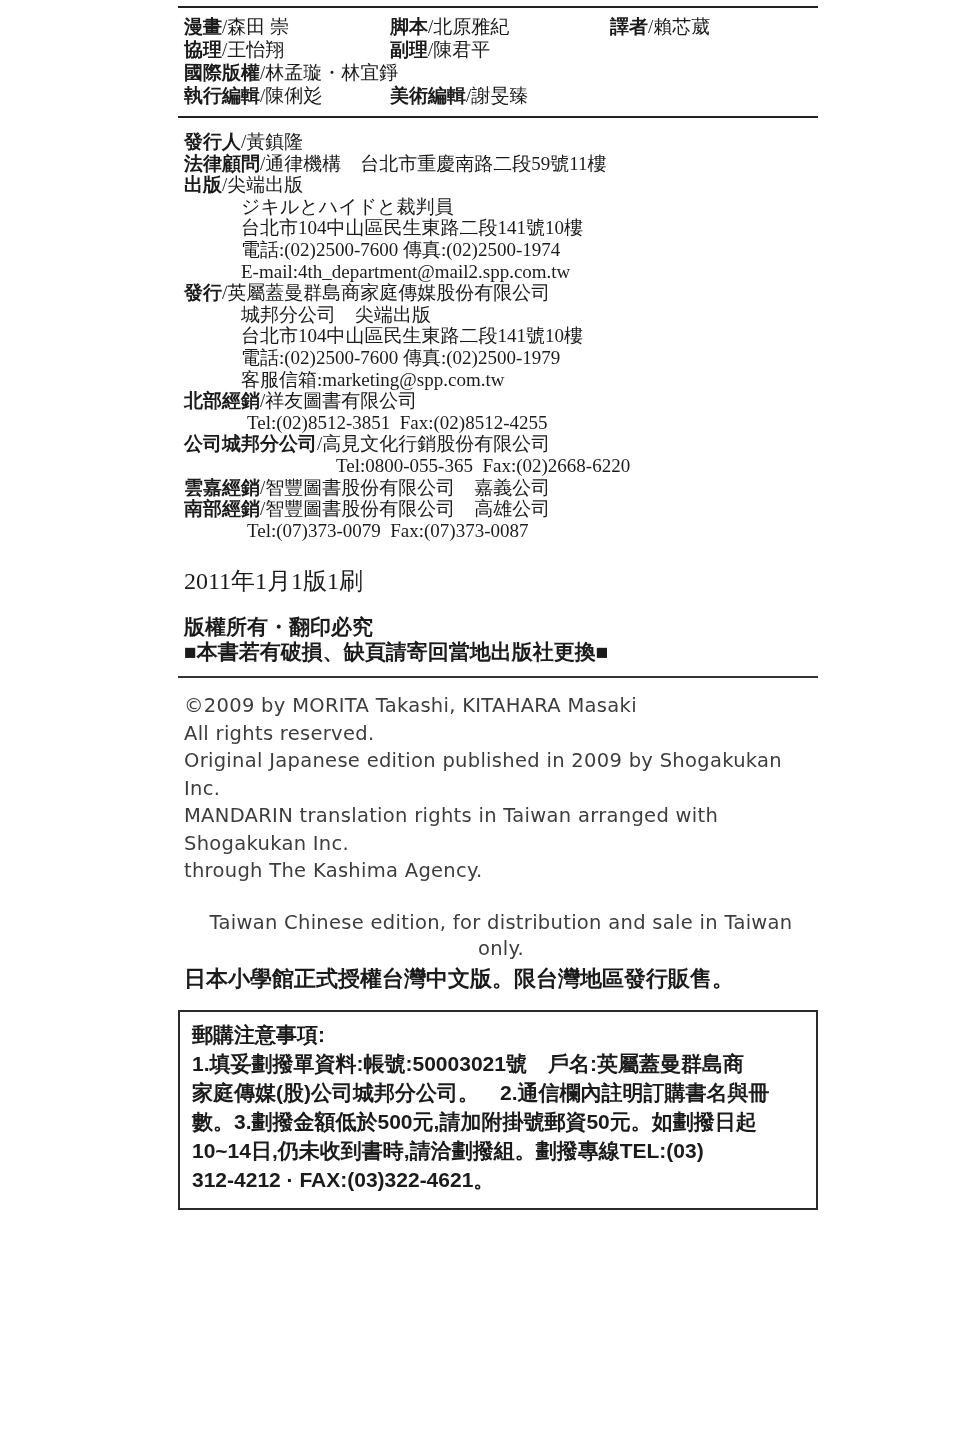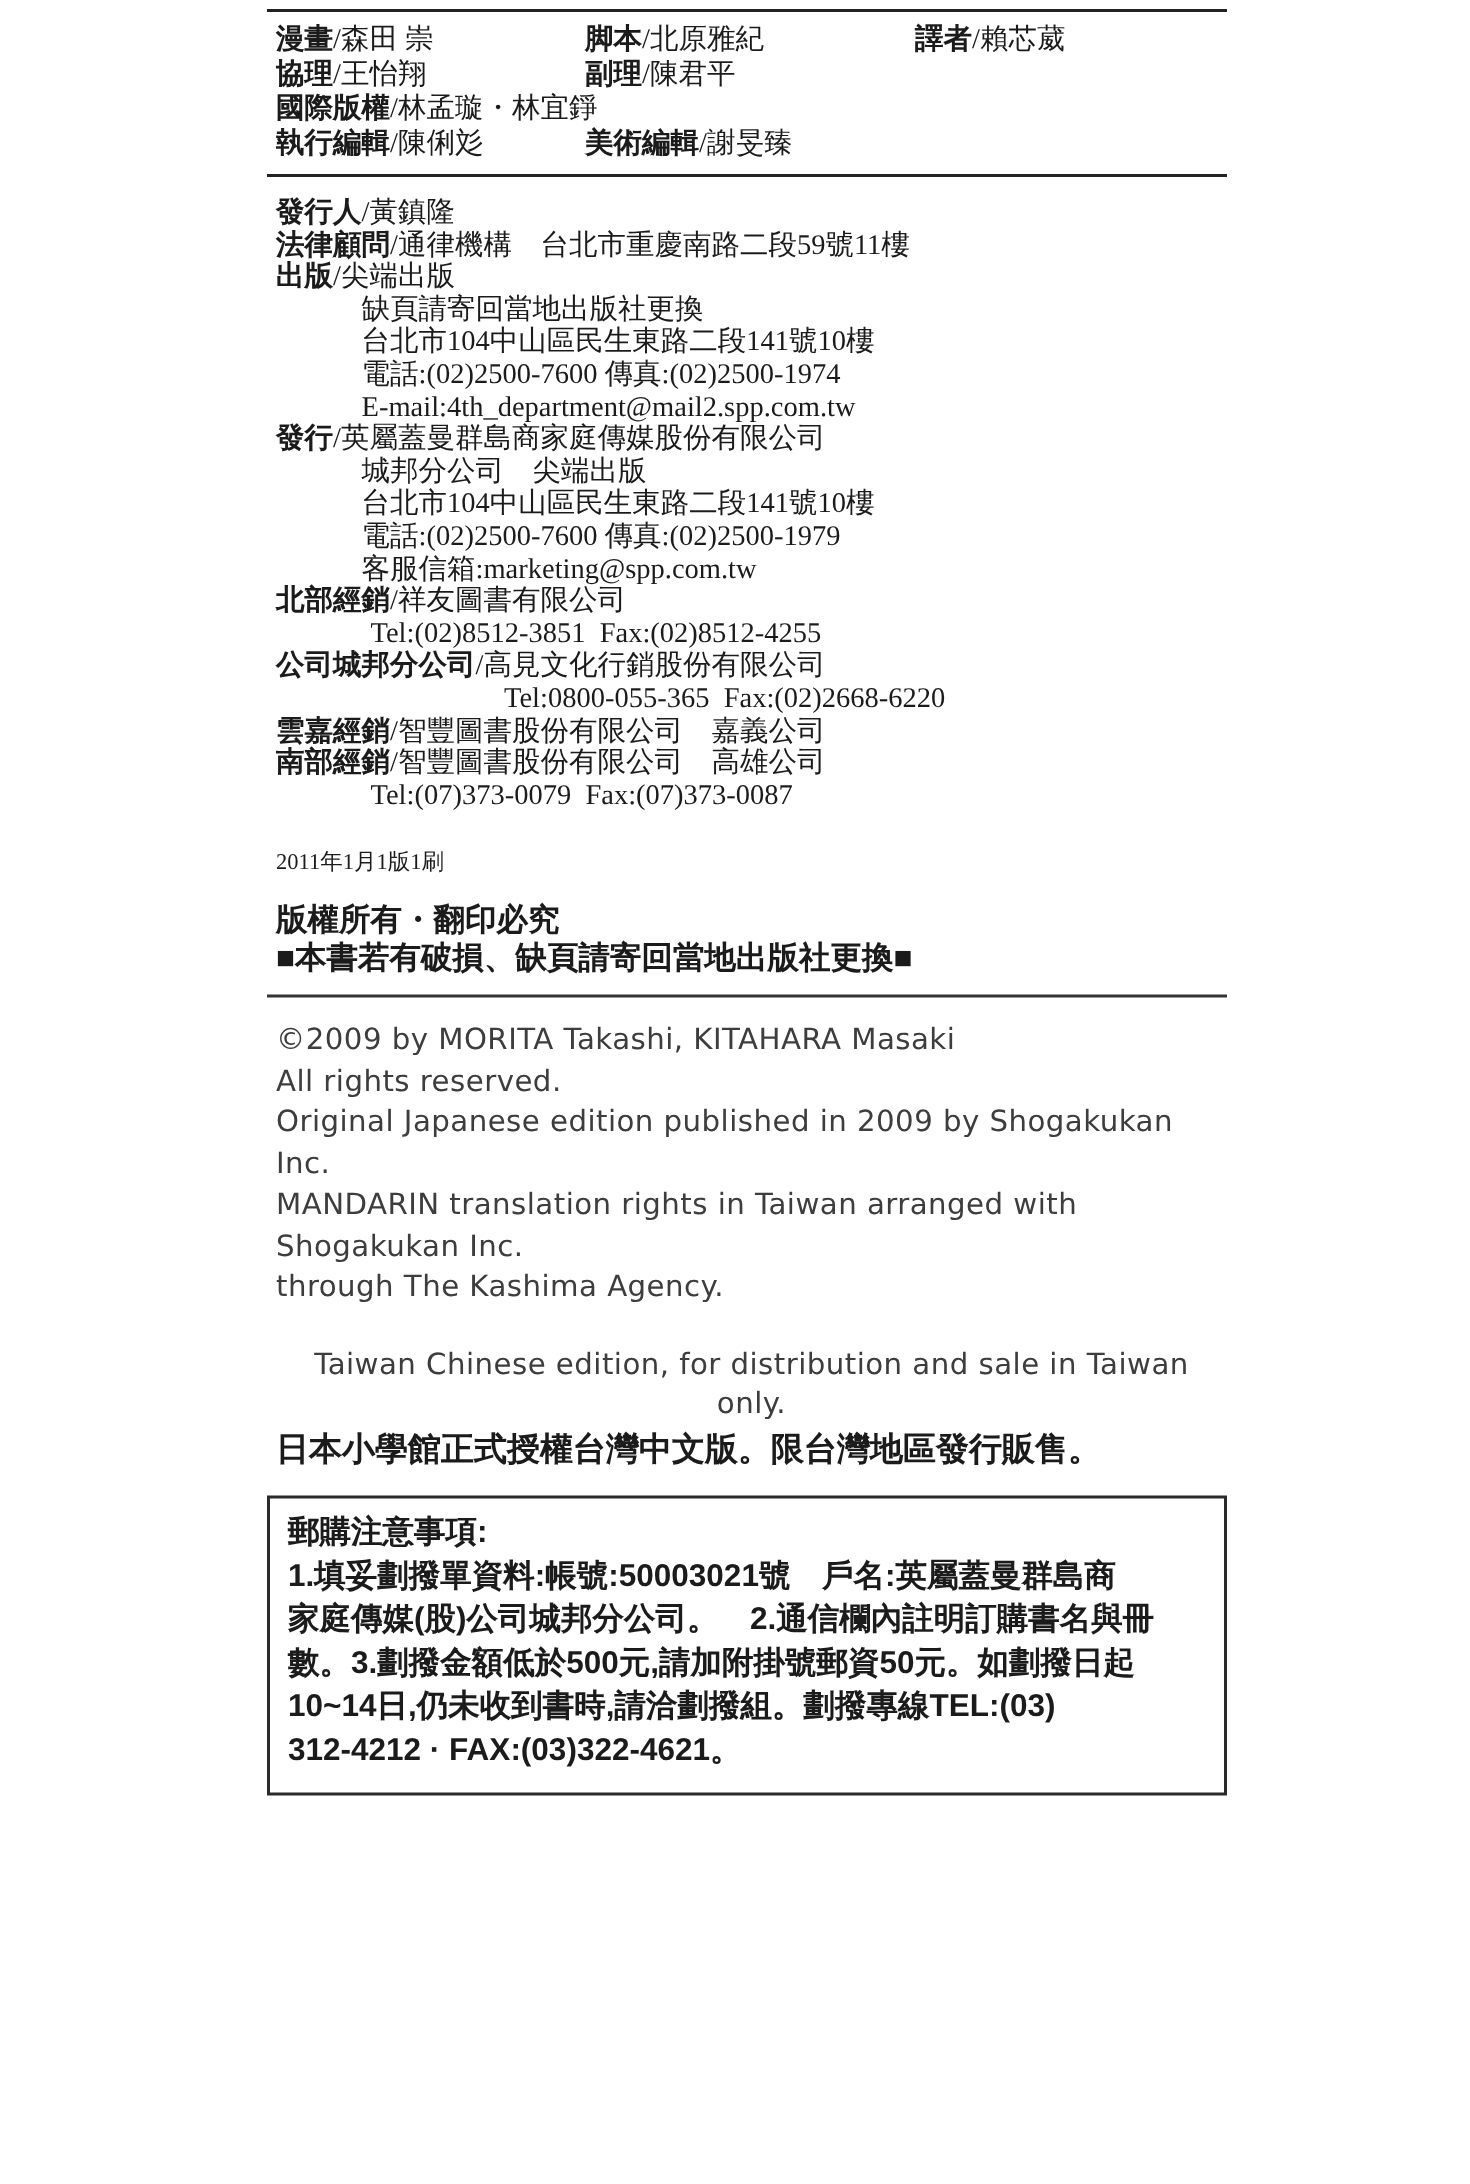--- a/index.html
+++ b/index.html
@@ -28,21 +28,21 @@
   .cell b{font-family:"Liberation Sans","DejaVu Sans",sans-serif;font-weight:bold;}
 
   
   .publisher{margin-top:13px;padding-left:6px;}
   .pline{font-size:19px;line-height:21.6px;white-space:pre-wrap;}
   .pline b{font-family:"Liberation Sans","DejaVu Sans",sans-serif;font-weight:bold;}
   .ind-1{padding-left:57px;}
   .ind-2{padding-left:63px;}
   .ind-3{padding-left:152px;}
 
-  .edition{margin-top:24px;padding-left:6px;font-size:15px;}
+  .edition{margin-top:24px;padding-left:6px;font-size:24px;}
 
   .notices{margin-top:17px;padding-left:6px;}
   .notice-line{font-family:"Liberation Sans","DejaVu Sans",sans-serif;font-weight:bold;font-size:21px;line-height:25px;white-space:pre-wrap;}
 
   .rule{border:none;border-top:2px solid #333;margin:12px 0 0 0;width:640px;}
 
   .english{margin-top:14px;padding-left:6px;color:#3d3d3d;}
   .eline{font-family:"DejaVu Sans","Liberation Sans",sans-serif;font-size:19.5px;line-height:27.5px;letter-spacing:0.3px;white-space:pre-wrap;}
 
   .taiwan{margin-top:25px;padding-left:6px;}
@@ -81,21 +81,21 @@
     </div>
 
     <div class="publisher">
 
         <div class="pline ind-0"><b>發行人</b><span>/</span><span>黃鎮隆</span></div>
 
         <div class="pline ind-0"><b>法律顧問</b><span>/</span><span>通律機構　台北市重慶南路二段59號11樓</span></div>
 
         <div class="pline ind-0"><b>出版</b><span>/</span><span>尖端出版</span></div>
 
-        <div class="pline ind-1"><span>缺頁請寄回當地出版社更換</span></div>
+        <div class="pline ind-1"><span>ジキルとハイドと裁判員</span></div>
 
         <div class="pline ind-1"><span>台北市104中山區民生東路二段141號10樓</span></div>
 
         <div class="pline ind-1"><span>電話:(02)2500-7600 傳真:(02)2500-1974</span></div>
 
         <div class="pline ind-1"><span>E-mail:4th_department@mail2.spp.com.tw</span></div>
 
         <div class="pline ind-0"><b>發行</b><span>/</span><span>英屬蓋曼群島商家庭傳媒股份有限公司</span></div>
 
         <div class="pline ind-1"><span>城邦分公司　尖端出版</span></div>

